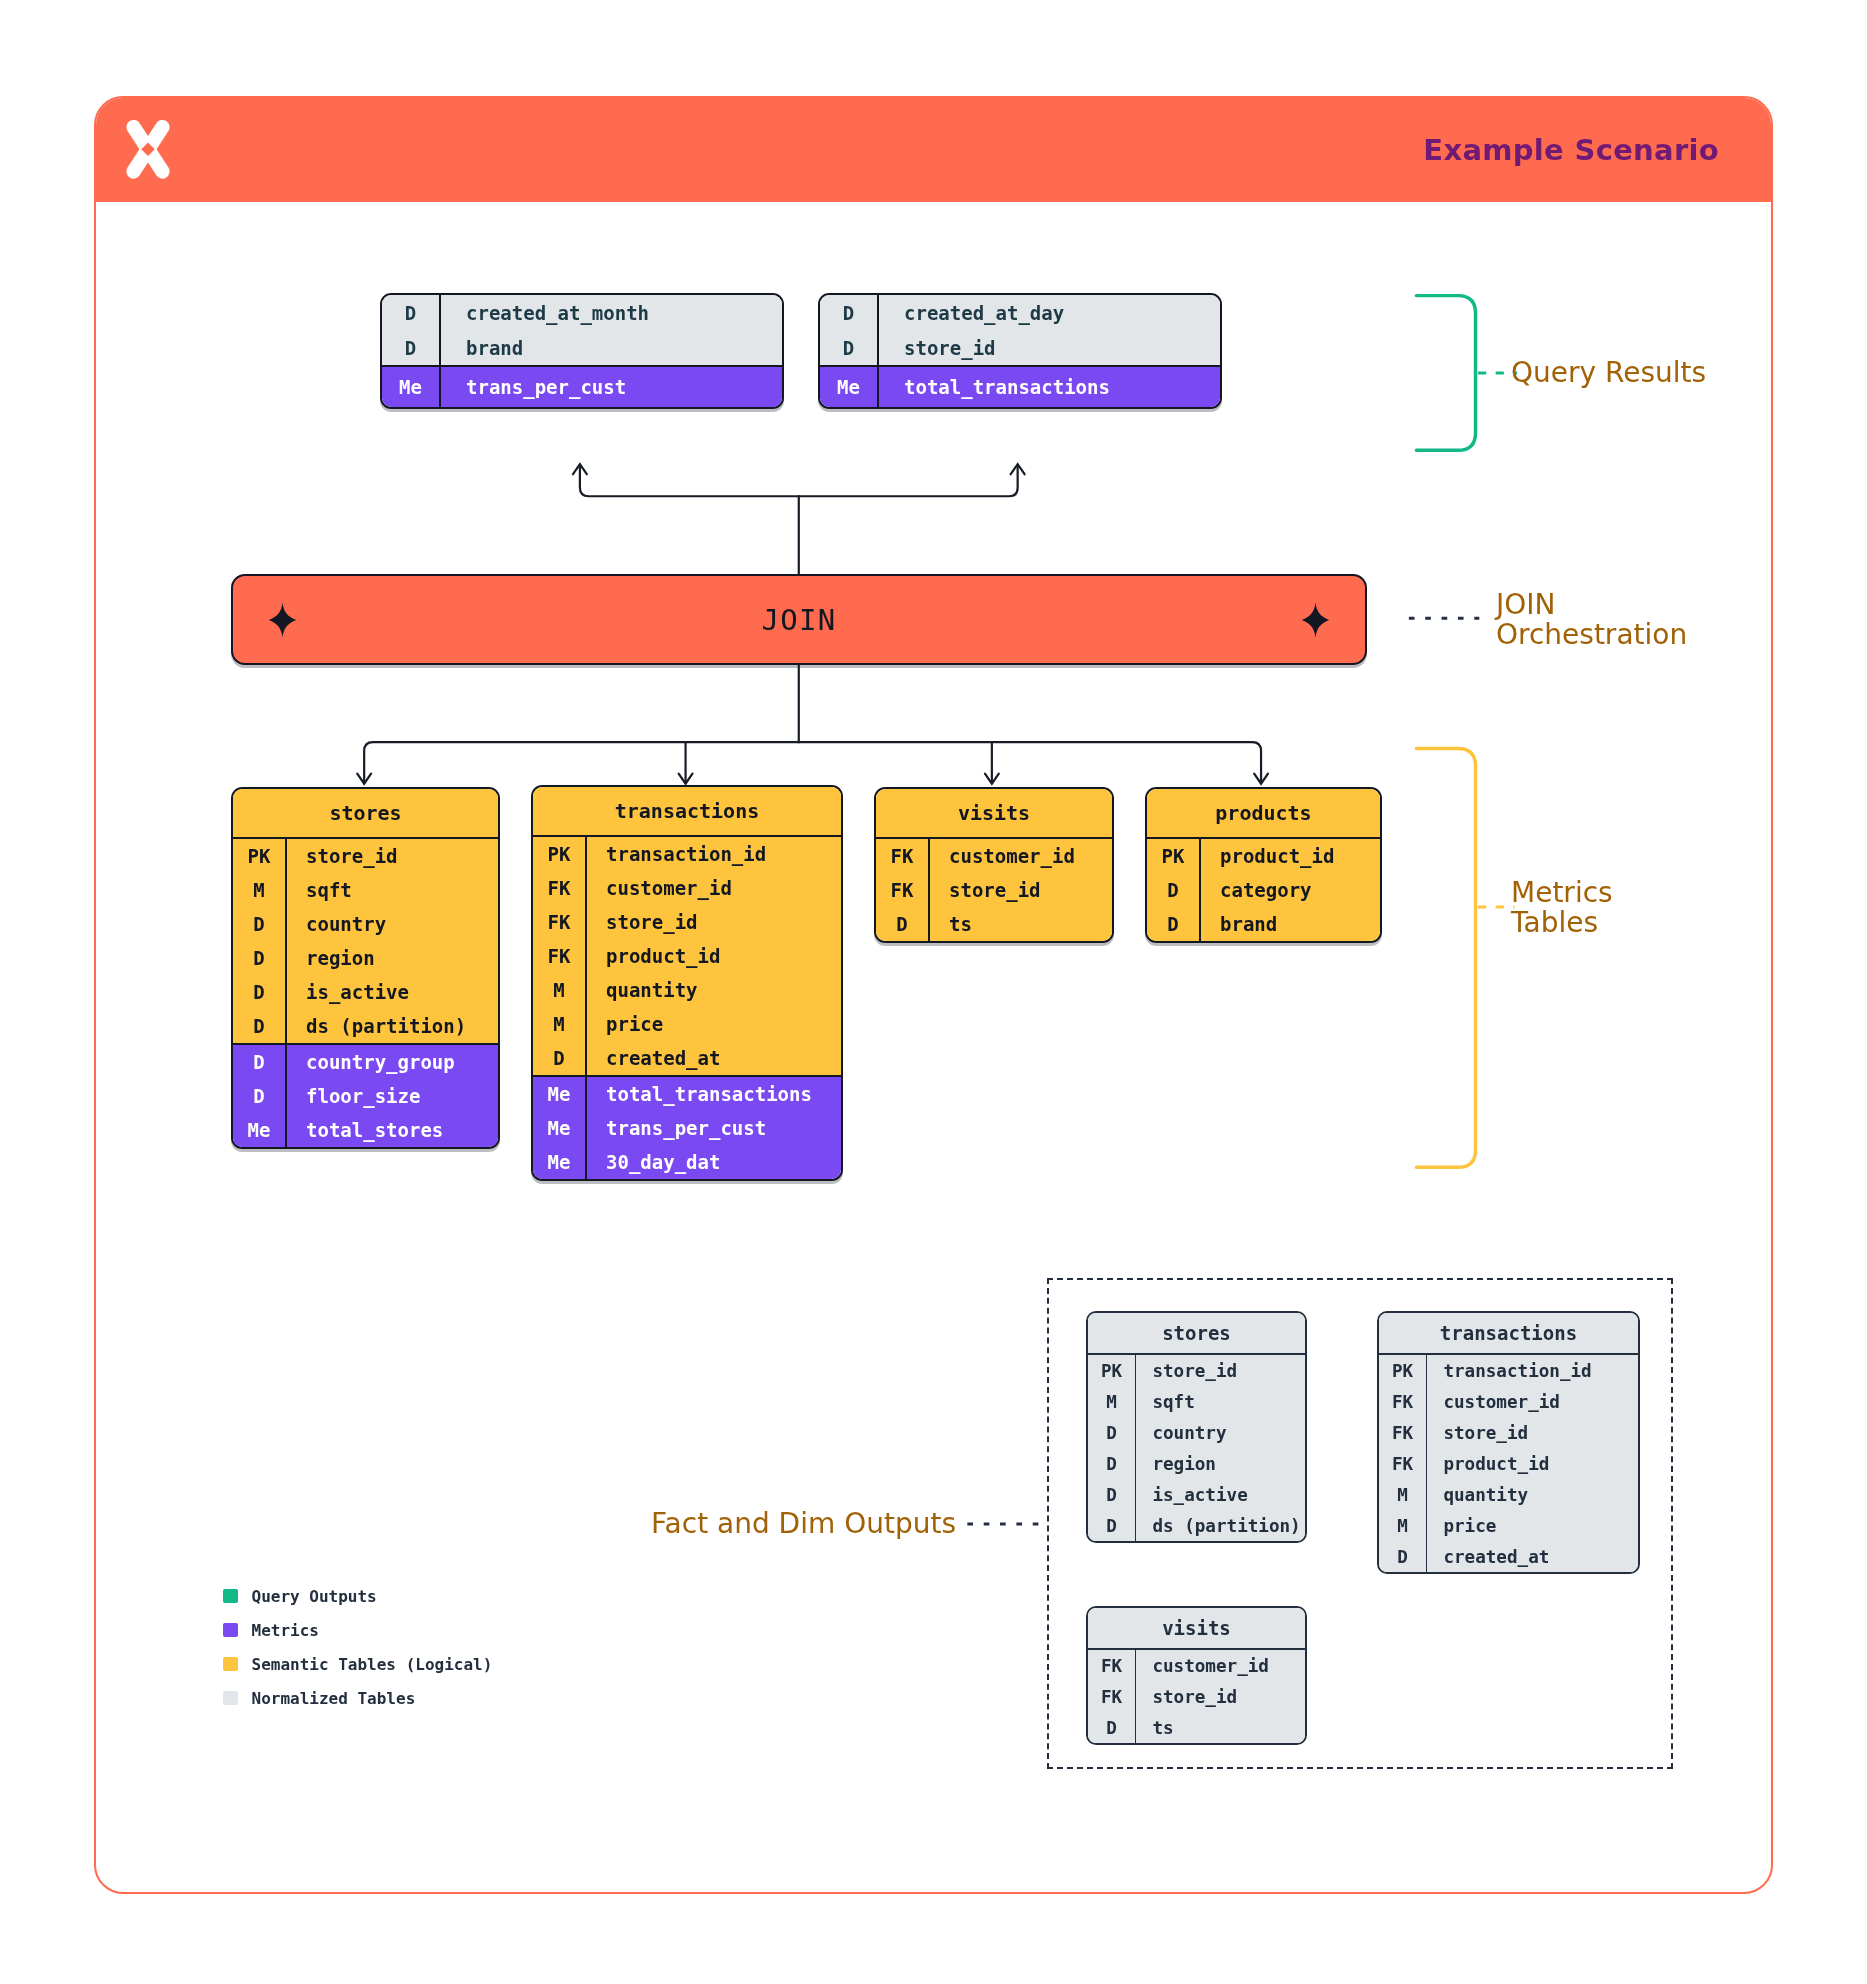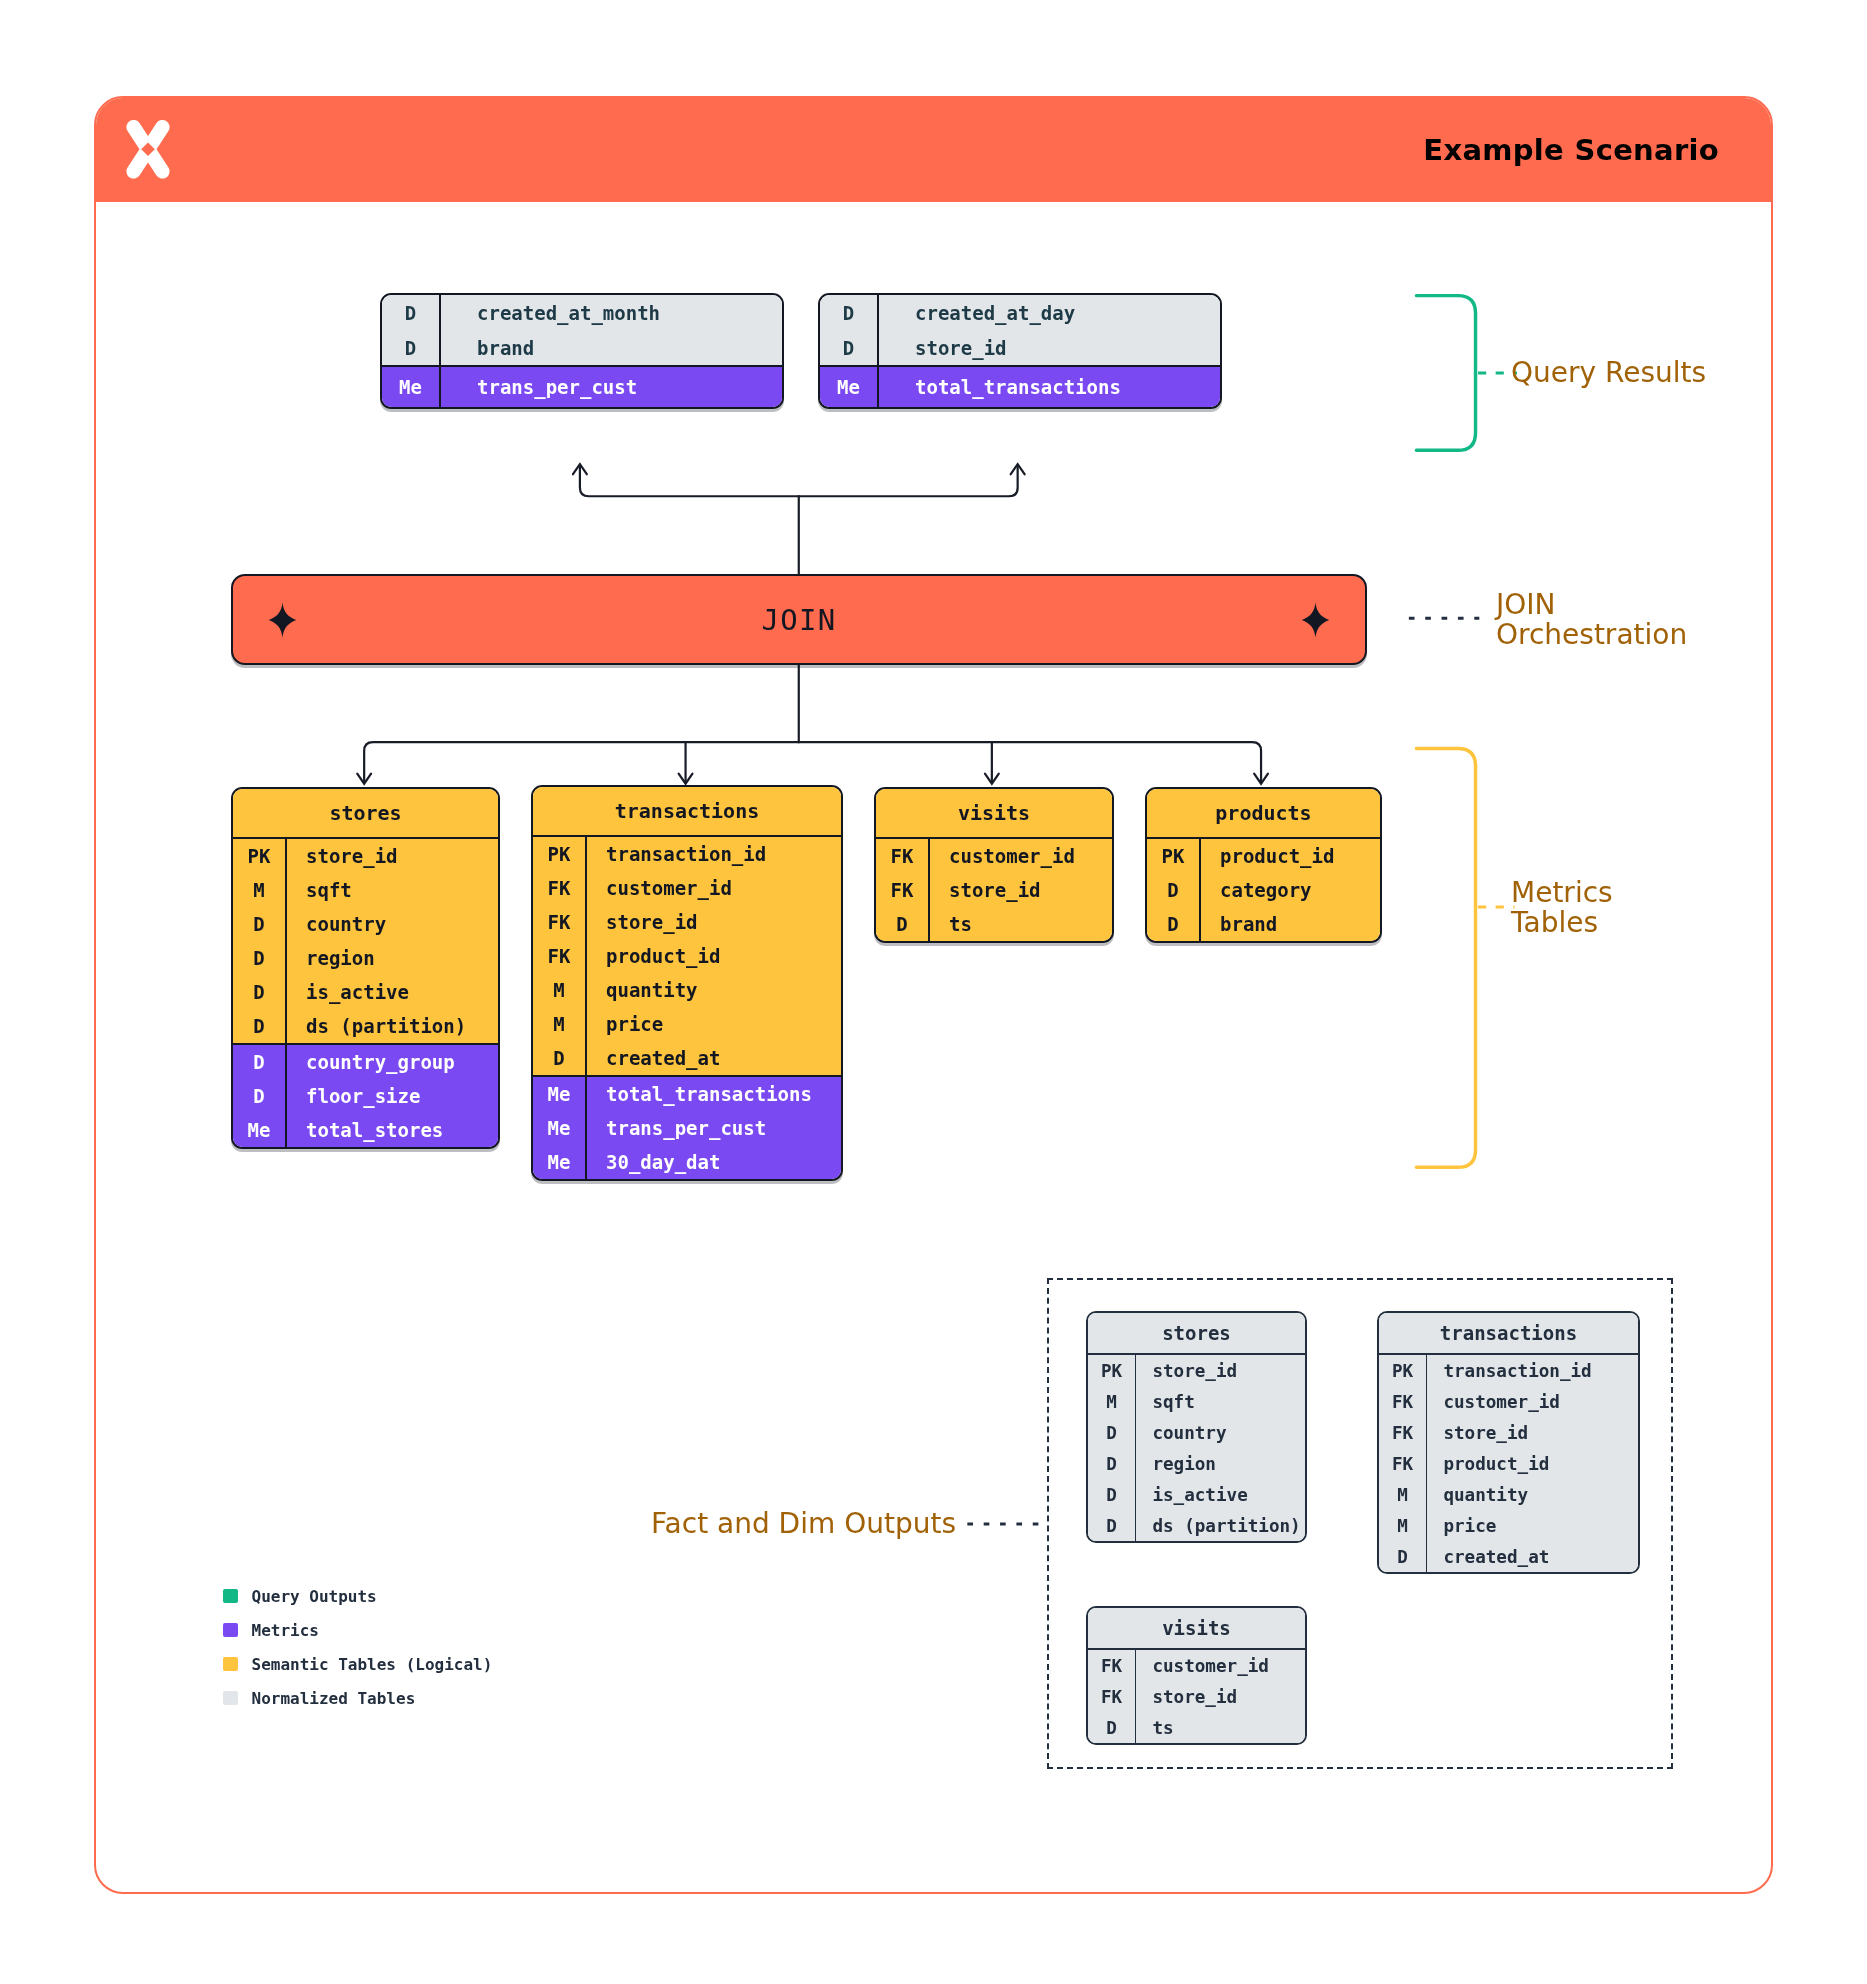--- a/index.html
+++ b/index.html
@@ -11,21 +11,21 @@
   .card{
     position:absolute;left:94px;top:96px;width:1675px;height:1794px;
     background:#ffffff;border:2.5px solid #FF6B4E;border-radius:29px;overflow:hidden;
   }
   .header{
     position:absolute;left:0;top:0;width:100%;height:104px;background:#FF6B4E;
   }
   .logo{position:absolute;left:28px;top:15px;width:48px;height:73px;}
   .page-title{
     position:absolute;right:52px;top:50%;transform:translateY(-50%);
-    font-size:29px;font-weight:bold;color:#000000;letter-spacing:0.3px;
+    font-size:29px;font-weight:bold;color:#701a75;letter-spacing:0.3px;
   }
   
   .tbl{
     position:absolute;border:2.5px solid #131722;border-radius:11.3px;overflow:hidden;
     font-family:"DejaVu Sans Mono",monospace;font-weight:bold;background:#fff;
     box-shadow:0 3.1px 0 rgba(19,23,34,.28);
   }
   .tbl-head{
     display:flex;align-items:center;justify-content:center;
     border-bottom:2.5px solid #131722;
@@ -33,21 +33,21 @@
   .tbl-row{display:flex;align-items:center;}
   .tbl-key{flex:0 0 auto;text-align:center;align-self:stretch;
     display:flex;align-items:center;justify-content:center;}
   .tbl-field{white-space:nowrap;}
   .tbl-row.purple-first{border-top:2.5px solid #131722;}
   
   .theme-green .tbl-head{height:48px;background:#12B886;color:#ffffff;font-size:19px;}
   .theme-green .tbl-row{height:35px;background:#E2E6E9;color:#1D3A46;font-size:19px;}
   .theme-green .tbl-row.purple{height:40px;background:#7A49F2;color:#ffffff;}
   .theme-green .tbl-key{width:57px;border-right:2.5px solid #131722;}
-  .theme-green .tbl-field{padding-left:36px;}
+  .theme-green .tbl-field{padding-left:25px;}
   
   .theme-yellow .tbl-head{height:48px;background:#FFC43D;color:#131722;font-size:20px;}
   .theme-yellow .tbl-row{height:34px;background:#FFC43D;color:#131722;font-size:19px;}
   .theme-yellow .tbl-row.purple{background:#7A49F2;color:#ffffff;}
   .theme-yellow .tbl-key{width:52px;border-right:2.5px solid #131722;}
   .theme-yellow .tbl-field{padding-left:19px;}
   
   .theme-gray{border:2.2px solid #232F3E;border-radius:10px;box-shadow:none;}
   .theme-gray .tbl-head{height:40px;background:#E2E6E9;color:#232F3E;font-size:19px;border-bottom:2.2px solid #232F3E;}
   .theme-gray .tbl-row{height:31px;background:#E2E6E9;color:#232F3E;font-size:17.6px;}

